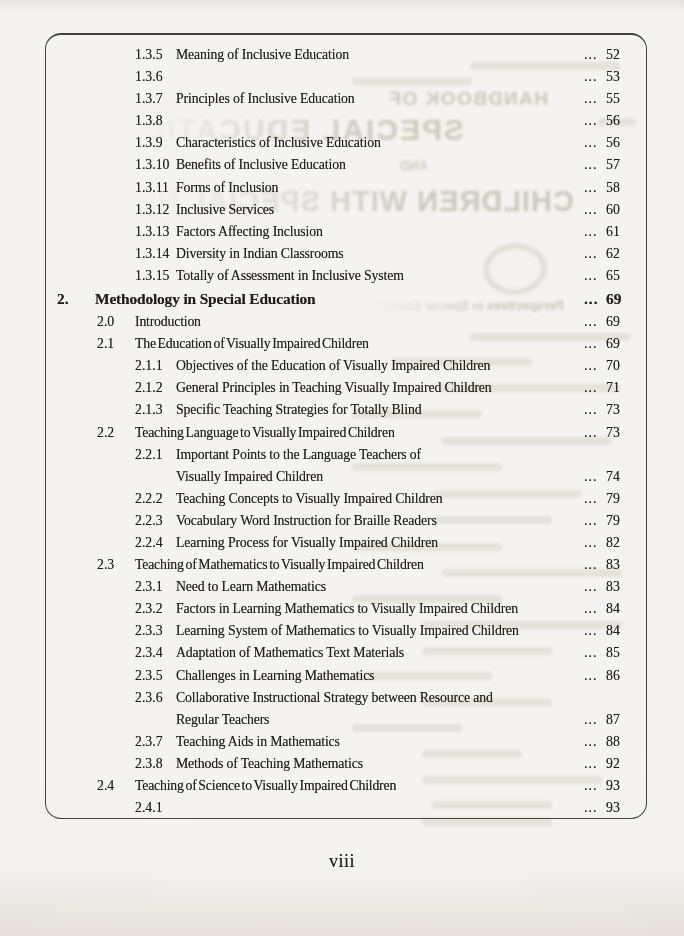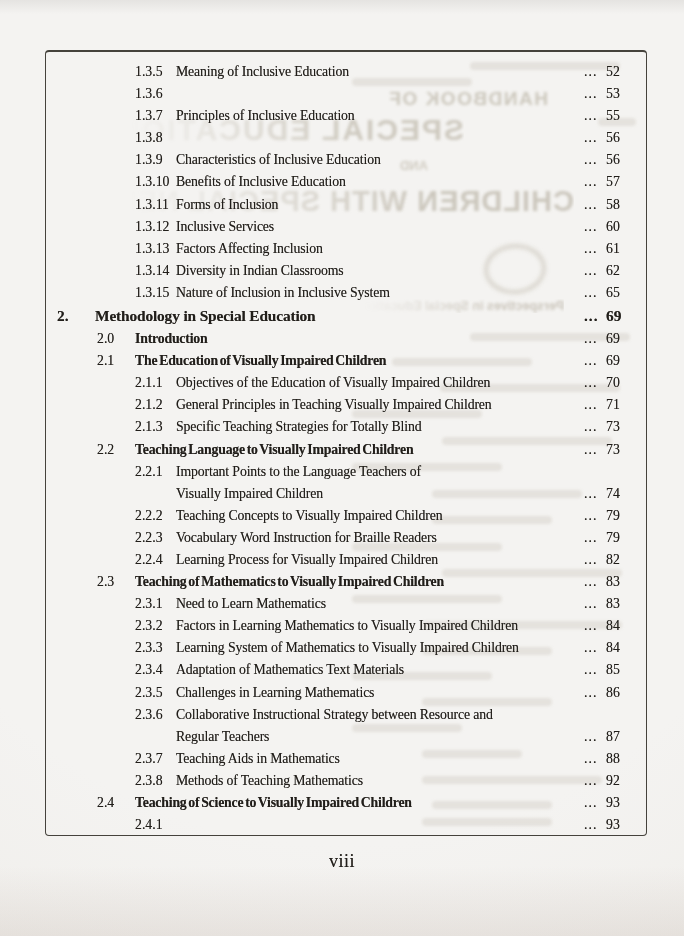--- a/index.html
+++ b/index.html
@@ -45,39 +45,39 @@
     filter:blur(2px);transform:rotate(-4deg);
   }
   .smudge{
     position:absolute;height:8px;border-radius:4px;
     background:rgba(152,142,122,0.17);
     filter:blur(1.6px);
   }
 
   
   .frame{
-    position:absolute;left:45px;top:50px;width:602px;height:786px;
-    border:1.5px solid #45423c;border-top-width:2.5px;border-radius:4px;
+    position:absolute;left:45px;top:33px;width:602px;height:786px;
+    border:1.5px solid #45423c;border-top-width:2.5px;border-radius:16px;
     box-sizing:border-box;
   }
   .toc{
     position:absolute;inset:0;
     padding:9px 10px 0 11px;
     box-sizing:border-box;
   }
   .row{
     display:flex;align-items:baseline;
     height:22.1px;font-size:13.8px;line-height:22.1px;
     text-shadow:0 0 0.5px rgba(33,30,26,0.55);
   }
   .row.lvl1{height:24px;line-height:24px;font-weight:bold;font-size:15.4px;}
   .lvl1 .num{width:38px;}
   .lvl2{padding-left:40px;}
   .lvl2 .num{width:38px;}
-  .lvl2 .title{word-spacing:-1.5px;letter-spacing:-0.2px;font-weight:bold;}
+  .lvl2 .title{word-spacing:-1.5px;letter-spacing:-0.2px;}
   .lvl3{padding-left:78px;}
   .lvl3 .num{width:41px;}
   .num{flex:none;}
   .title{flex:none;white-space:nowrap;letter-spacing:-0.15px;}
   .fill{flex:1 1 0;min-width:0;}
   .dots{flex:none;width:22px;letter-spacing:1px;}
   .pg{flex:none;width:30px;text-align:left;}
 
   .footer{
     position:absolute;left:0;top:851px;width:100%;
@@ -189,21 +189,21 @@
         </div>
         <div class="row lvl3">
           <span class="num">1.3.14</span>
           <span class="title">Diversity in Indian Classrooms</span>
           <span class="fill"></span>
           <span class="dots">...</span>
           <span class="pg">62</span>
         </div>
         <div class="row lvl3">
           <span class="num">1.3.15</span>
-          <span class="title">Nature of Inclusion in Inclusive System</span>
+          <span class="title">Totally of Assessment in Inclusive System</span>
           <span class="fill"></span>
           <span class="dots">...</span>
           <span class="pg">65</span>
         </div>
         <div class="row lvl1 bold">
           <span class="num">2.</span>
           <span class="title">Methodology in Special Education</span>
           <span class="fill"></span>
           <span class="dots">...</span>
           <span class="pg">69</span>

